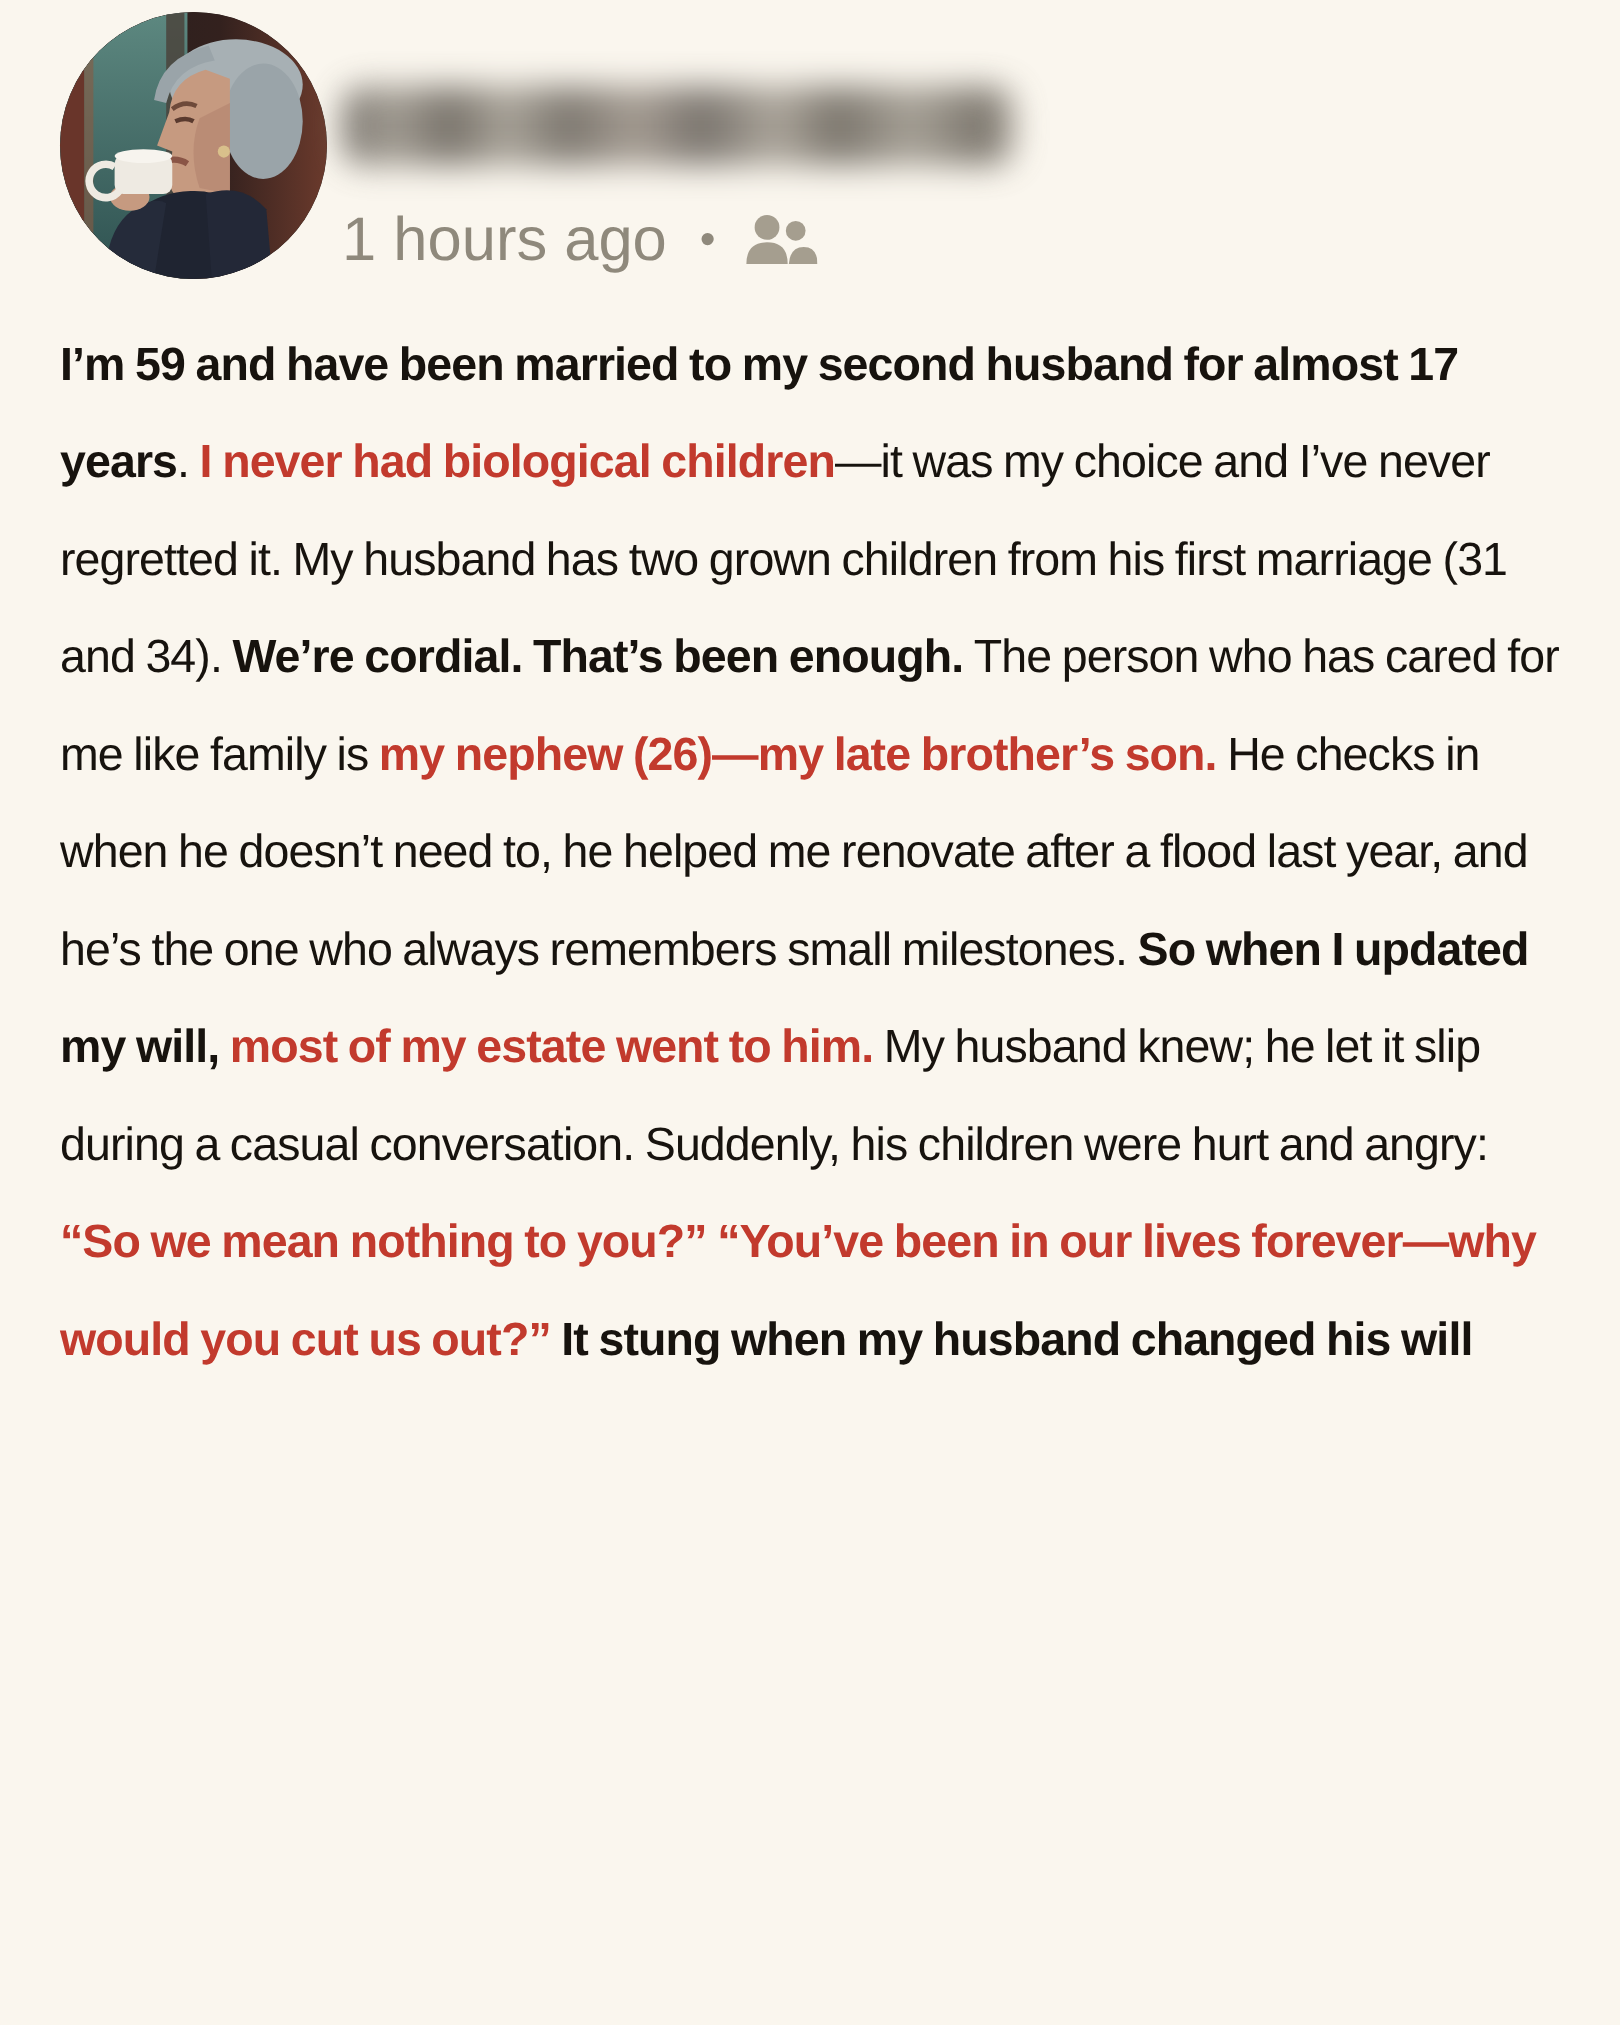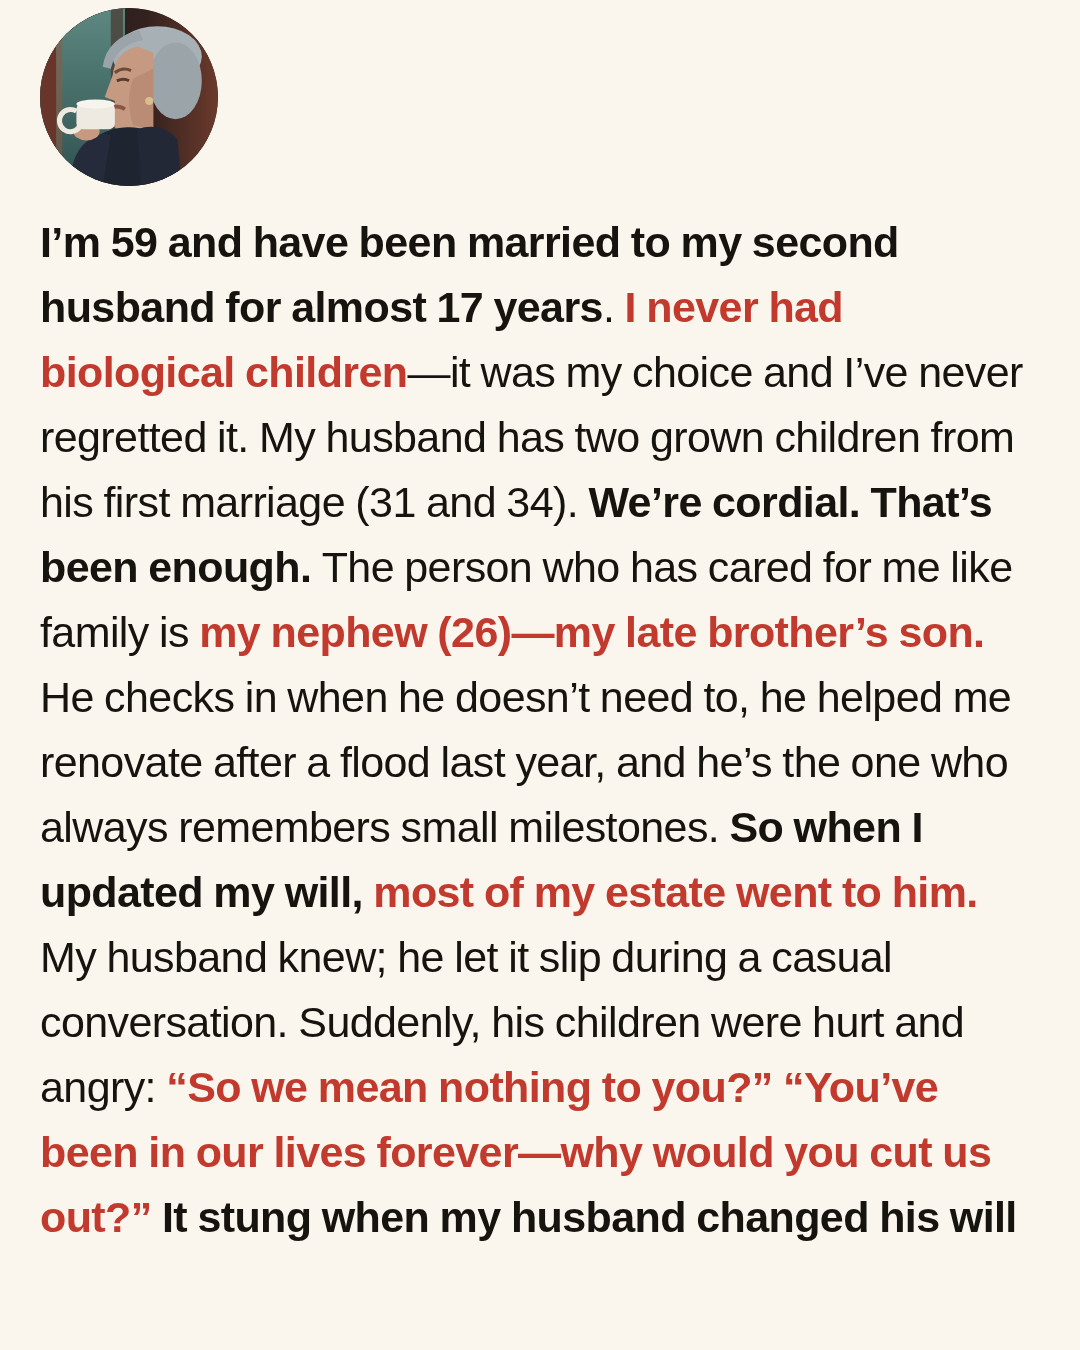--- a/index.html
+++ b/index.html
@@ -54,21 +54,21 @@
   }
   .dot-separator{
     font-size:30px;
     margin:0 16px 0 22px;
     line-height:1;
   }
   .privacy-icon svg{display:block;}
   .post-body{
     margin:6px 40px 0 40px;
     width:1000px;
-    font-size:43px;
+    font-size:31px;
     line-height:65px;
     letter-spacing:-0.6px;
     color:var(--text);
     word-spacing:-1px;
   }
   .seg-regular{font-weight:400;}
   .seg-bold{font-weight:700;}
   .seg-red{font-weight:700;color:var(--red);}
 </style>
 </head>
@@ -111,16 +111,33 @@
         <path d="M30 176 Q30 140 52 128 Q64 122 70 126 L62 176 Z" fill="#252b3a"></path>
         <ellipse cx="46" cy="122" rx="13" ry="9" fill="#c69a80"></ellipse>
         <rect x="36" y="94" width="38" height="26" rx="6" fill="#eeeae2"></rect>
         <path d="M36 102 a11 11 0 1 0 3 16" fill="none" stroke="#eeeae2" stroke-width="5"></path>
         <ellipse cx="55" cy="95" rx="19" ry="4.5" fill="#f7f4ee"></ellipse>
         <circle cx="108" cy="92" r="4" fill="#d9c08b"></circle>
       </g>
     </svg>
   </div>
 
+  <div class="header-meta">
+    <div class="username-blur"></div>
+    <div class="timestamp-row">
+      <span class="timestamp">1 hours ago</span>
+      <span class="dot-separator">•</span>
+      <span class="privacy-icon">
+        <svg viewBox="0 0 34 26" width="52" height="40" aria-hidden="true">
+          <g fill="#a59e8f">
+            <circle cx="12" cy="7.5" r="5.4"></circle>
+            <path d="M3 23.5 q0 -9.5 9 -9.5 q9 0 9 9.5 z"></path>
+            <circle cx="24.5" cy="9" r="4.3"></circle>
+            <path d="M21.5 23.5 q0.5 -7.5 6.5 -7.5 q6 0 6 7.5 z"></path>
+          </g>
+        </svg>
+      </span>
+    </div>
+  </div>
 
 </div>
 
 <p class="post-body"><span class="seg-bold">I’m 59 and have been married to my second husband for almost 17 years</span><span class="seg-regular">. </span><span class="seg-red">I never had biological children</span><span class="seg-regular">—it was my choice and I’ve never regretted it. My husband has two grown children from his first marriage (31 and 34). </span><span class="seg-bold">We’re cordial. That’s been enough. </span><span class="seg-regular">The person who has cared for me like family is </span><span class="seg-red">my nephew (26)—my late brother’s son. </span><span class="seg-regular">He checks in when he doesn’t need to, he helped me renovate after a flood last year, and he’s the one who always remembers small milestones. </span><span class="seg-bold">So when I updated my will, </span><span class="seg-red">most of my estate went to him. </span><span class="seg-regular">My husband knew; he let it slip during a casual conversation. Suddenly, his children were hurt and angry: </span><span class="seg-red">“So we mean nothing to you?” “You’ve been in our lives forever—why would you cut us out?” </span><span class="seg-bold">It stung when my husband changed his will</span></p>
 
 </body></html>

